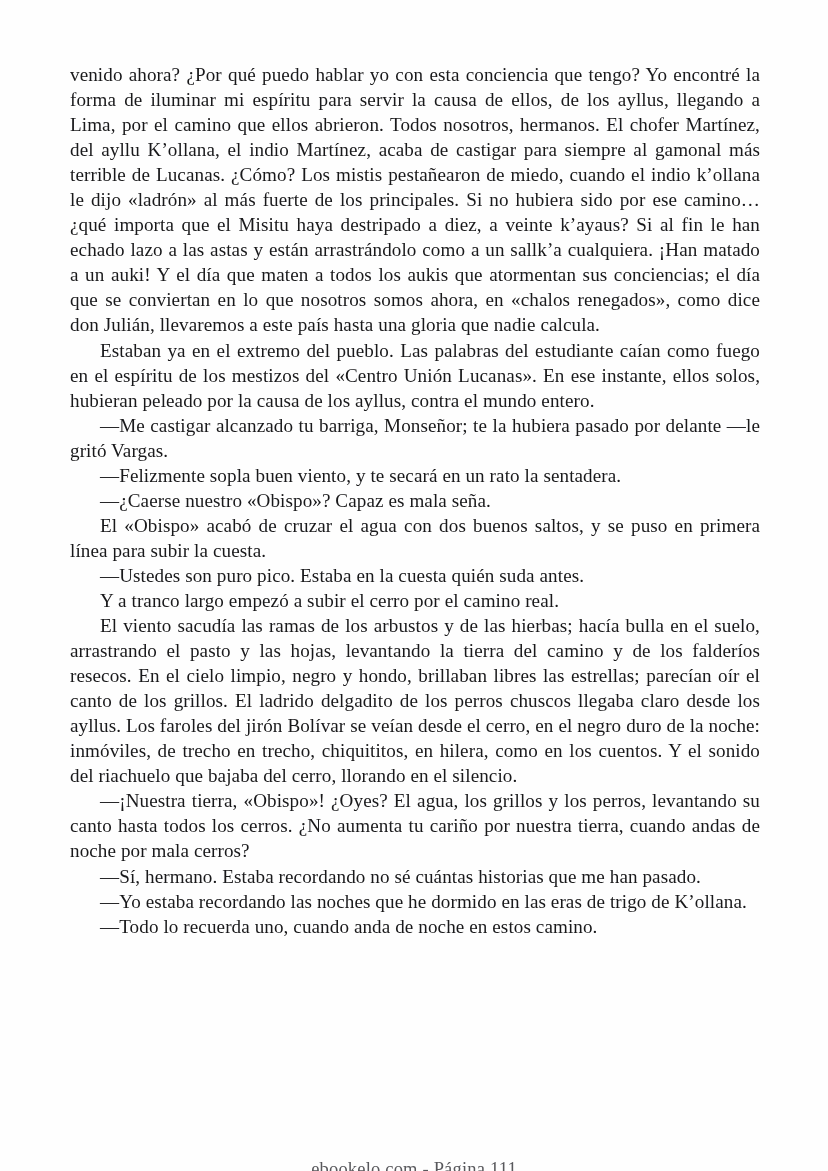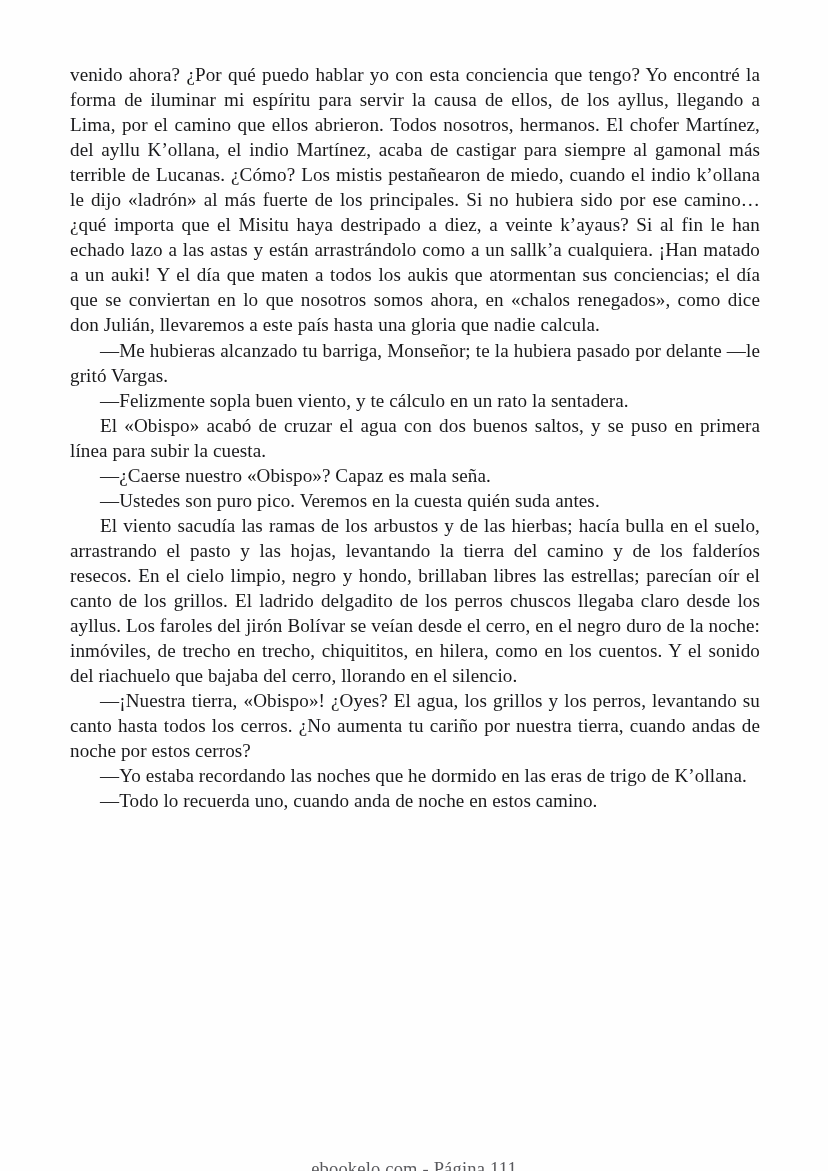--- a/index.html
+++ b/index.html
@@ -65,26 +65,29 @@
     margin-top: 36px;
   }
 </style>
 </head>
 <body>
 
 <div class="page">
 
   <div class="text-column">
     <p class="para continued">venido ahora? ¿Por qué puedo hablar yo con esta conciencia que tengo? Yo encontré la forma de iluminar mi espíritu para servir la causa de ellos, de los ayllus, llegando a Lima, por el camino que ellos abrieron. Todos nosotros, hermanos. El chofer Martínez, del ayllu K’ollana, el indio Martínez, acaba de castigar para siempre al gamonal más terrible de Lucanas. ¿Cómo? Los mistis pestañearon de miedo, cuando el indio k’ollana le dijo «ladrón» al más fuerte de los principales. Si no hubiera sido por ese camino… ¿qué importa que el Misitu haya destripado a diez, a veinte k’ayaus? Si al fin le han echado lazo a las astas y están arrastrándolo como a un sallk’a cualquiera. ¡Han matado a un auki! Y el día que maten a todos los aukis que atormentan sus conciencias; el día que se conviertan en lo que nosotros somos ahora, en «chalos renegados», como dice don Julián, llevaremos a este país hasta una gloria que nadie calcula.</p>
-    <p class="para">—Me hubieras alcanzado tu barriga, Monseñor; te la hubiera pasado por delante —le gritó Vargas.</p>
-    <p class="para">—Felizmente sopla buen viento, y te cálculo en un rato la sentadera.</p>
+    <p class="para">Estaban ya en el extremo del pueblo. Las palabras del estudiante caían como fuego en el espíritu de los mestizos del «Centro Unión Lucanas». En ese instante, ellos solos, hubieran peleado por la causa de los ayllus, contra el mundo entero.</p>
+    <p class="para">—Me castigar alcanzado tu barriga, Monseñor; te la hubiera pasado por delante —le gritó Vargas.</p>
+    <p class="para">—Felizmente sopla buen viento, y te secará en un rato la sentadera.</p>
+    <p class="para">—¿Caerse nuestro «Obispo»? Capaz es mala seña.</p>
     <p class="para">El «Obispo» acabó de cruzar el agua con dos buenos saltos, y se puso en primera línea para subir la cuesta.</p>
-    <p class="para">—¿Caerse nuestro «Obispo»? Capaz es mala seña.</p>
-    <p class="para">—Ustedes son puro pico. Veremos en la cuesta quién suda antes.</p>
+    <p class="para">—Ustedes son puro pico. Estaba en la cuesta quién suda antes.</p>
+    <p class="para">Y a tranco largo empezó a subir el cerro por el camino real.</p>
     <p class="para">El viento sacudía las ramas de los arbustos y de las hierbas; hacía bulla en el suelo, arrastrando el pasto y las hojas, levantando la tierra del camino y de los falderíos resecos. En el cielo limpio, negro y hondo, brillaban libres las estrellas; parecían oír el canto de los grillos. El ladrido delgadito de los perros chuscos llegaba claro desde los ayllus. Los faroles del jirón Bolívar se veían desde el cerro, en el negro duro de la noche: inmóviles, de trecho en trecho, chiquititos, en hilera, como en los cuentos. Y el sonido del riachuelo que bajaba del cerro, llorando en el silencio.</p>
-    <p class="para">—¡Nuestra tierra, «Obispo»! ¿Oyes? El agua, los grillos y los perros, levantando su canto hasta todos los cerros. ¿No aumenta tu cariño por nuestra tierra, cuando andas de noche por estos cerros?</p>
+    <p class="para">—¡Nuestra tierra, «Obispo»! ¿Oyes? El agua, los grillos y los perros, levantando su canto hasta todos los cerros. ¿No aumenta tu cariño por nuestra tierra, cuando andas de noche por mala cerros?</p>
+    <p class="para">—Sí, hermano. Estaba recordando no sé cuántas historias que me han pasado.</p>
     <p class="para">—Yo estaba recordando las noches que he dormido en las eras de trigo de K’ollana.</p>
     <p class="para">—Todo lo recuerda uno, cuando anda de noche en estos camino.</p>
   </div>
 
   <div class="footer">ebookelo.com - Página 111</div>
 
 </div>
 
 </body></html>

